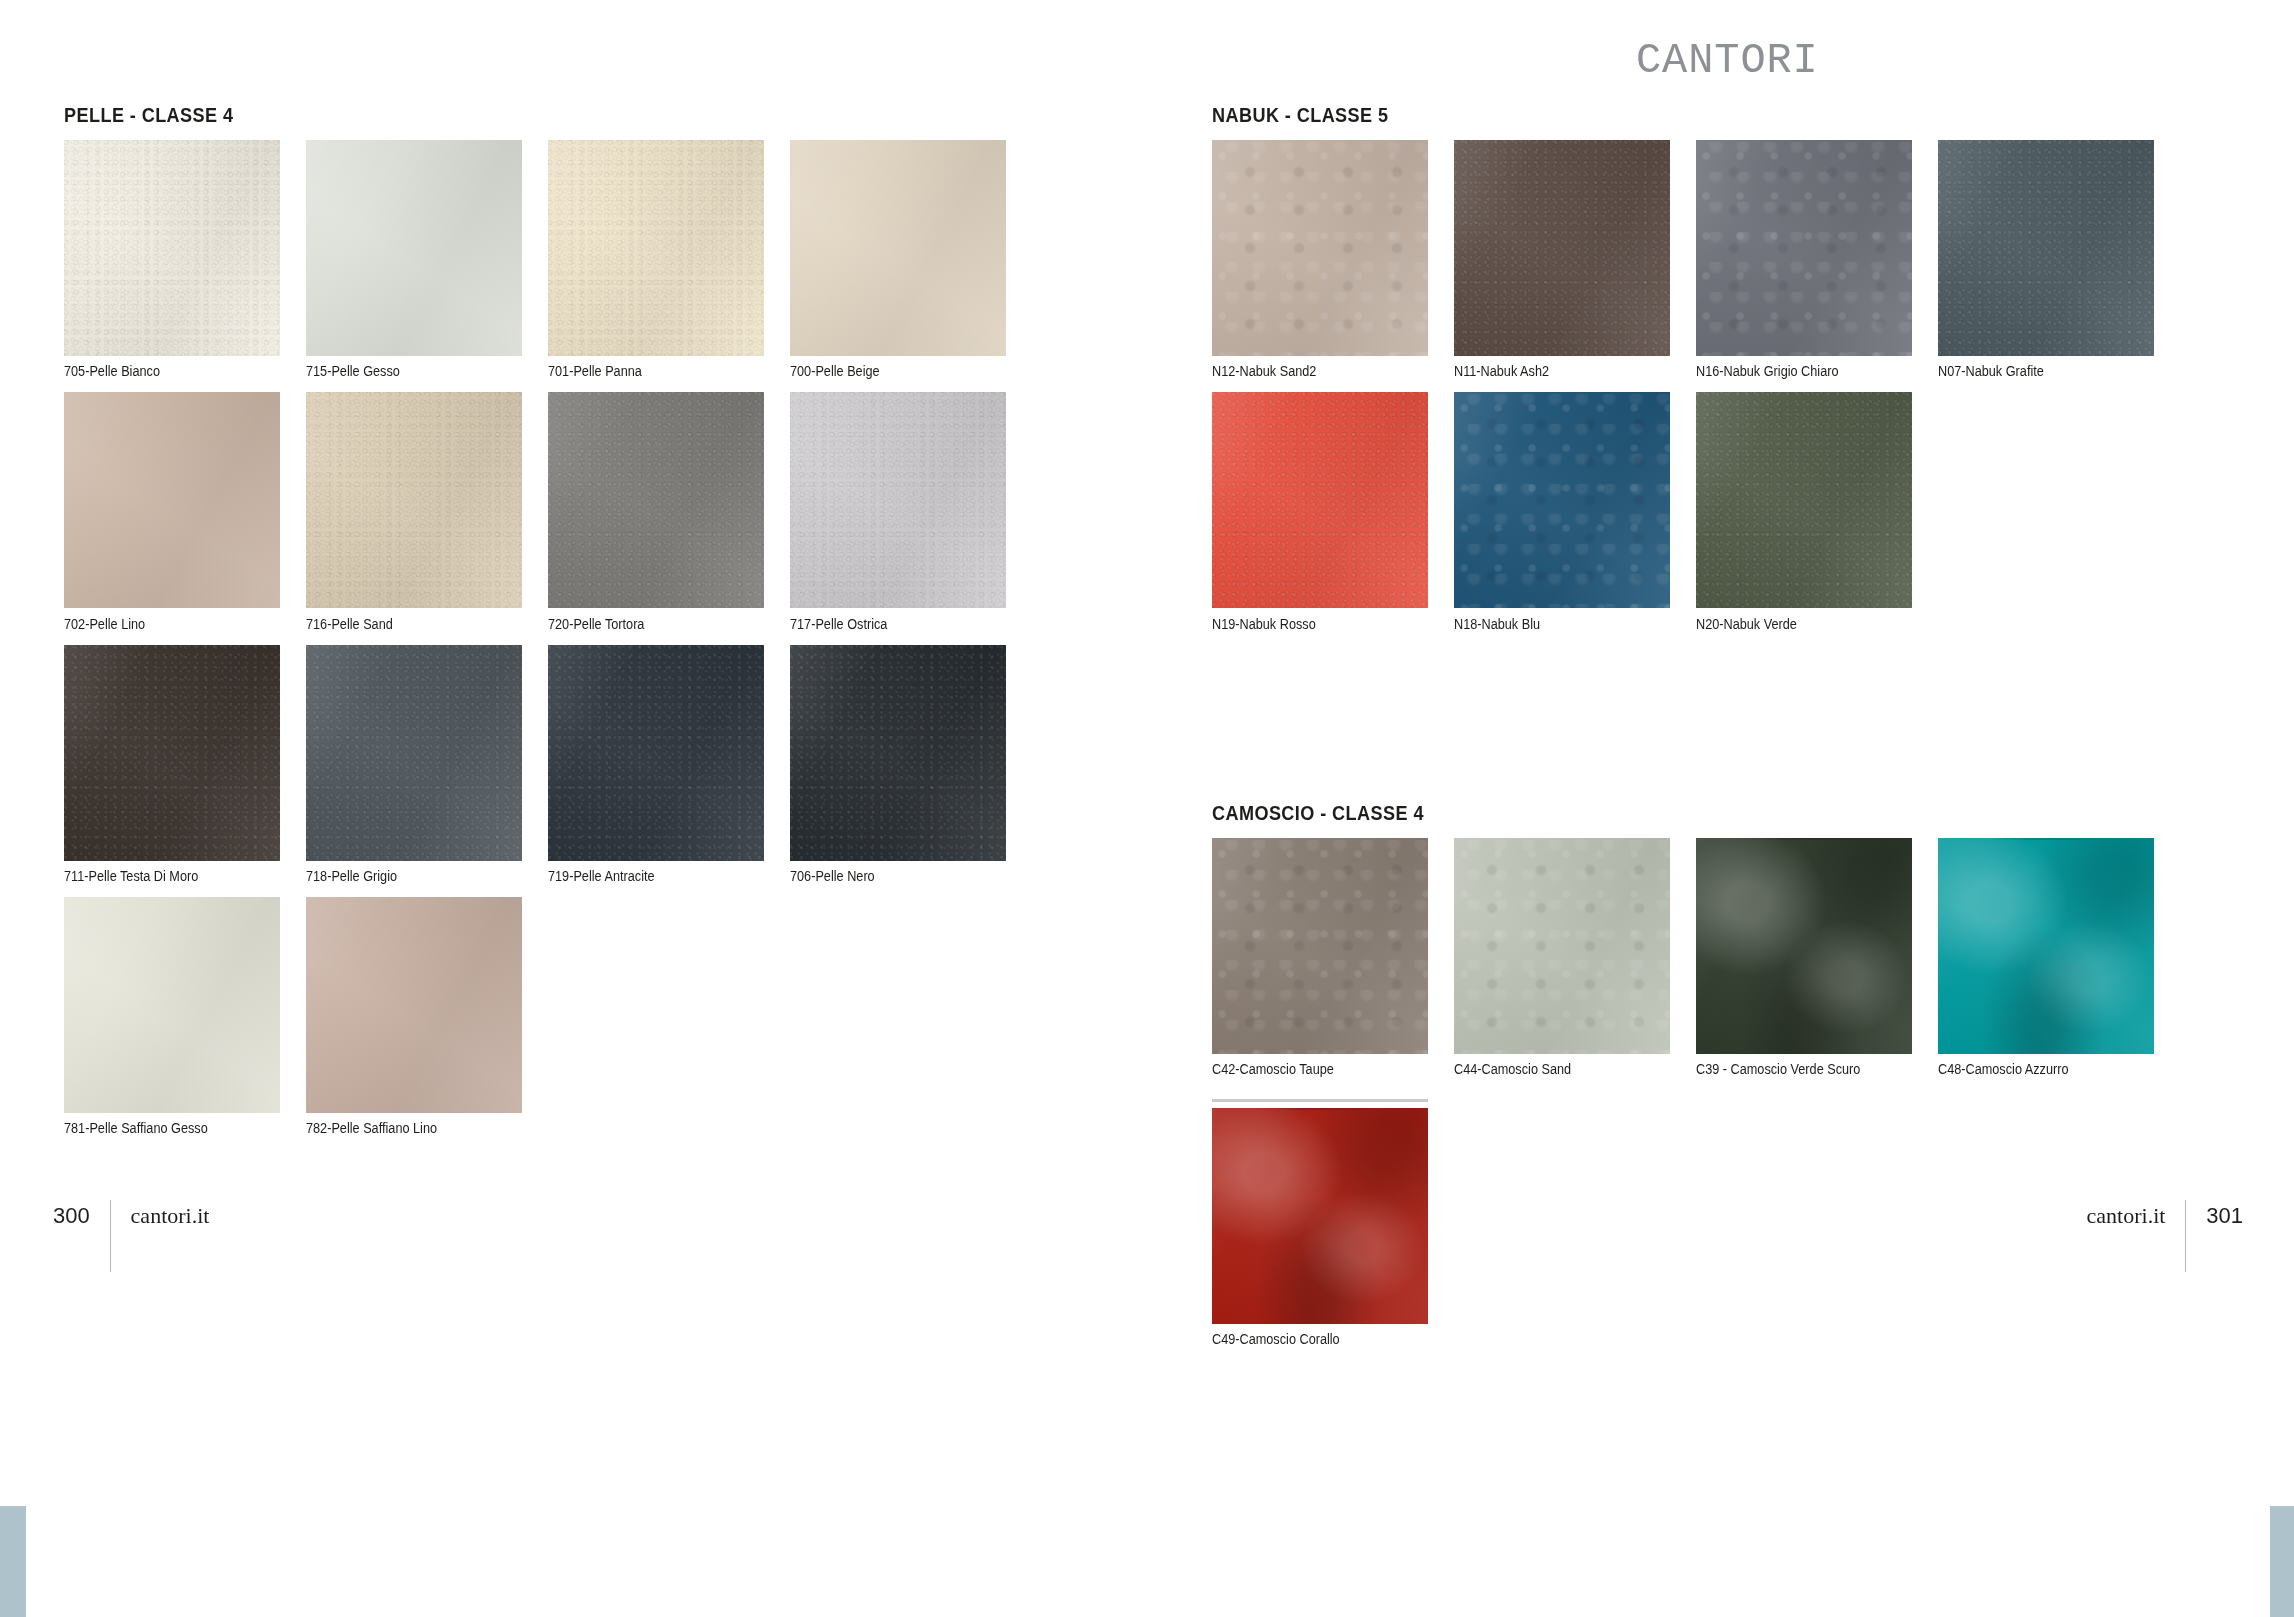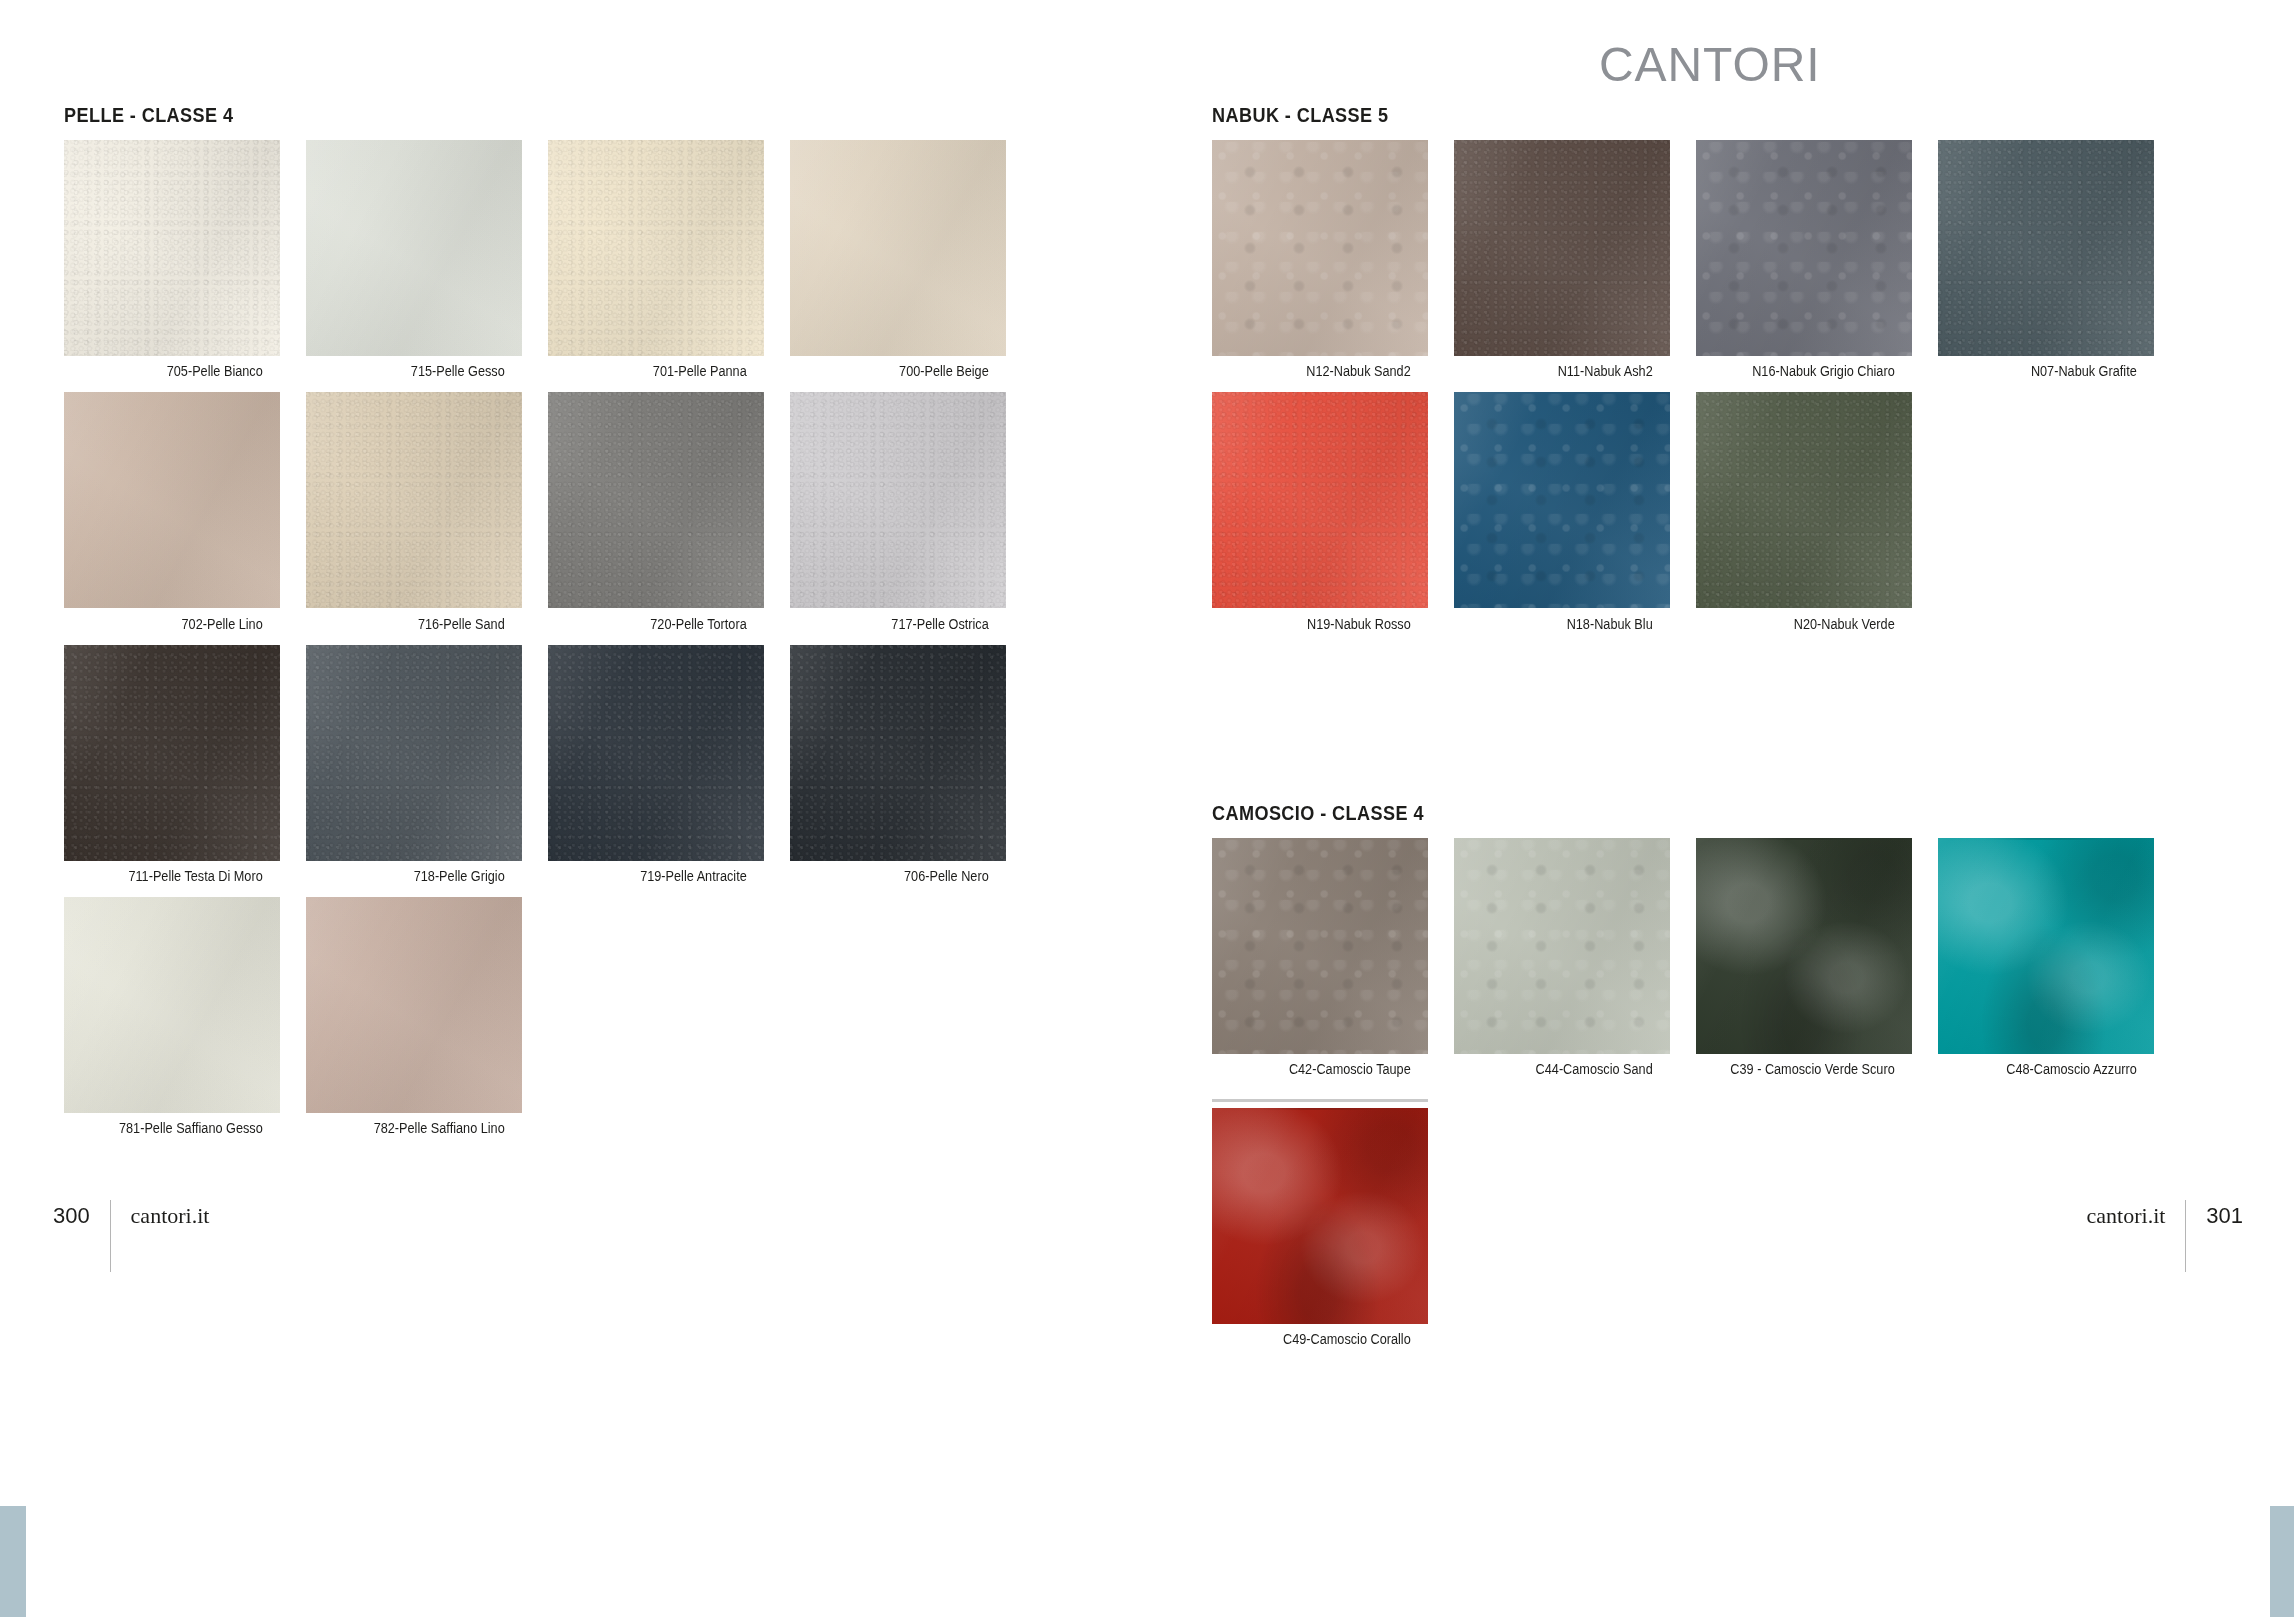--- a/index.html
+++ b/index.html
@@ -10,23 +10,23 @@
     font-family:"Liberation Sans", sans-serif;
     -webkit-font-smoothing:antialiased;
     position:relative;
     overflow:hidden;
   }
   .page{position:absolute;inset:0;}
 
   
   .logo{
     position:absolute;
-    left:1599px; top:37px;
-    font-family:Liberation Sans, sans-serif;
-    font-size:48px;
+    left:1636px; top:37px;
+    font-family:Liberation Mono, monospace;
+    font-size:42px;
     letter-spacing:0.9px;
     color:#8d9095;
     font-weight:400;
     white-space:nowrap;
   }
 
   
   .col{position:absolute;top:0;width:1148px;height:1305px;}
   .col-left{left:0;}
   .col-right{left:1148px;}
@@ -47,21 +47,20 @@
 
   .grid{
     display:flex;
     flex-wrap:wrap;
     width:1010px;
   }
   .cell{
     width:216px;
     margin-right:26px;
     margin-bottom:13px;
-    text-align:right;
   }
   .cell:nth-child(4n){margin-right:16px;}
 
   .swatch{
     width:216px;height:216px;
     position:relative;
     overflow:hidden;
     background-color:#ccc;
   }
   

